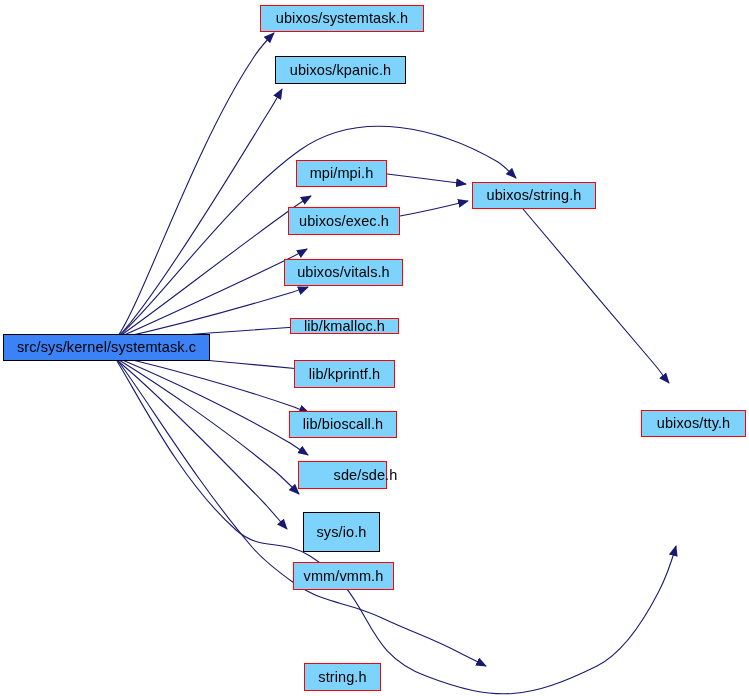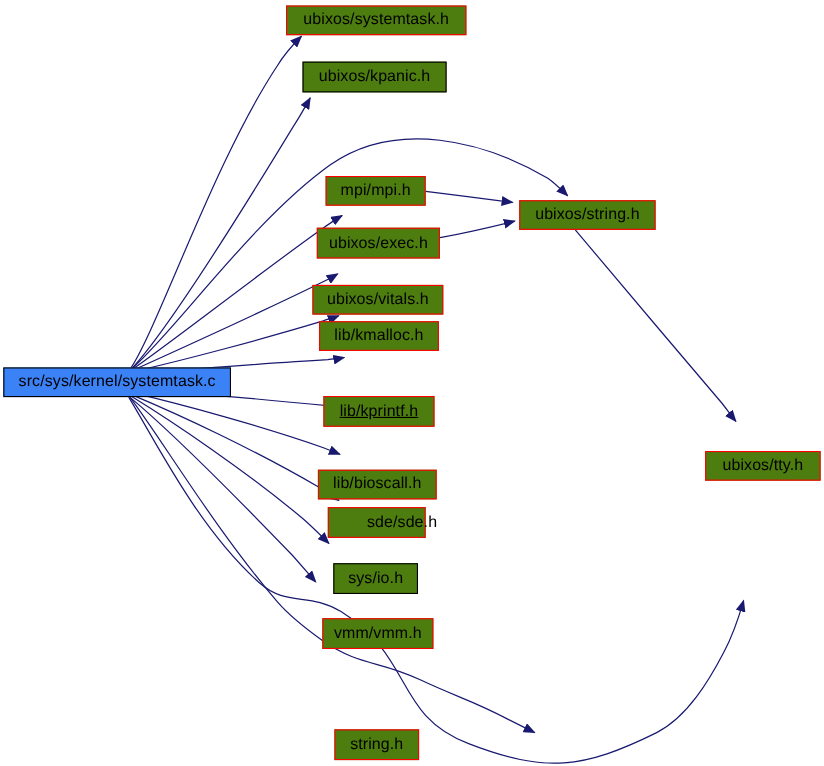--- a/index.html
+++ b/index.html
@@ -3,21 +3,21 @@
 <meta charset="utf-8">
 <title>Include dependency graph</title>
 <style>
   html,body{margin:0;padding:0;background:#ffffff;}
   body{width:749px;height:696px;overflow:hidden;
        font-family:"Liberation Sans","DejaVu Sans",sans-serif;}
   #graph{position:relative;width:749px;height:696px;}
   #edges{position:absolute;left:0;top:0;width:749px;height:696px;}
   .node{position:absolute;box-sizing:border-box;display:flex;
         align-items:center;justify-content:center;
-        background:#4d7c0f;border:1px solid #ff0000;
+        background:#7dd3fc;border:1px solid #ff0000;
         font-size:14.5px;color:#000000;white-space:nowrap;line-height:1;}
   .node.black{border-color:#000000;}
   .node.root{background:#3b82f6;border-color:#000000;}
   .node span{display:block;letter-spacing:.1px;}
 </style>
 </head>
 <body>
 
 <div id="graph">
 
@@ -60,33 +60,33 @@
       </div>
       <div class="node" style="left: 296px; top: 160px; width: 91px; height: 27px;">
         <span>mpi/mpi.h</span>
       </div>
       <div class="node" style="left: 288px; top: 207px; width: 112px; height: 28px;">
         <span>ubixos/exec.h</span>
       </div>
       <div class="node" style="left: 284px; top: 259px; width: 119px; height: 27px;">
         <span>ubixos/vitals.h</span>
       </div>
-      <div class="node" style="left: 290px; top: 292px; width: 109px; height: 27px;">
+      <div class="node" style="left: 290px; top: 318px; width: 109px; height: 16px;">
         <span>lib/kmalloc.h</span>
       </div>
-      <div class="node" style="left: 294px; top: 360px; width: 101px; height: 28px; text-decoration: underline;">
+      <div class="node" style="left: 294px; top: 360px; width: 101px; height: 28px;">
         <span>lib/kprintf.h</span>
       </div>
-      <div class="node" style="left: 289px; top: 411px; width: 108px; height: 27px; margin-top: 16px;">
+      <div class="node" style="left: 289px; top: 411px; width: 108px; height: 27px;">
         <span>lib/bioscall.h</span>
       </div>
       <div class="node" style="left: 298px; top: 461px; width: 89px; height: 28px; padding-left: 46px;">
         <span>sde/sde.h</span>
       </div>
-      <div class="node black" style="left: 303px; top: 512px; width: 77px; height: 28px;">
+      <div class="node black" style="left: 303px; top: 512px; width: 77px; height: 40px;">
         <span>sys/io.h</span>
       </div>
       <div class="node" style="left: 293px; top: 562px; width: 101px; height: 28px;">
         <span>vmm/vmm.h</span>
       </div>
       <div class="node" style="left: 304px; top: 663px; width: 77px; height: 28px;">
         <span>string.h</span>
       </div>
       <div class="node" style="left: 472px; top: 182px; width: 124px; height: 27px;">
         <span>ubixos/string.h</span>

